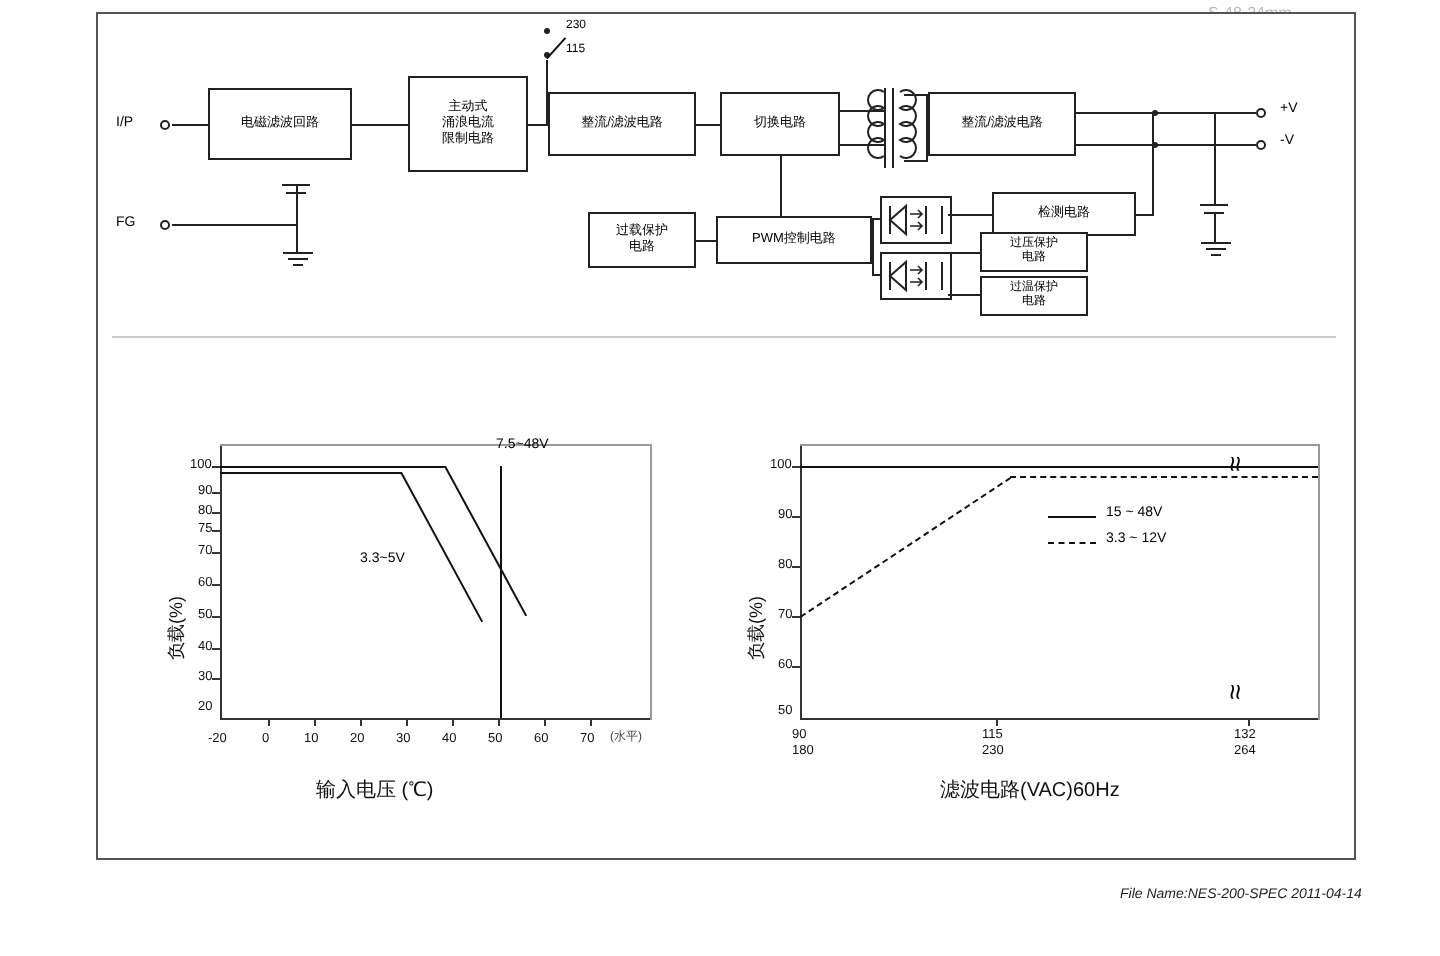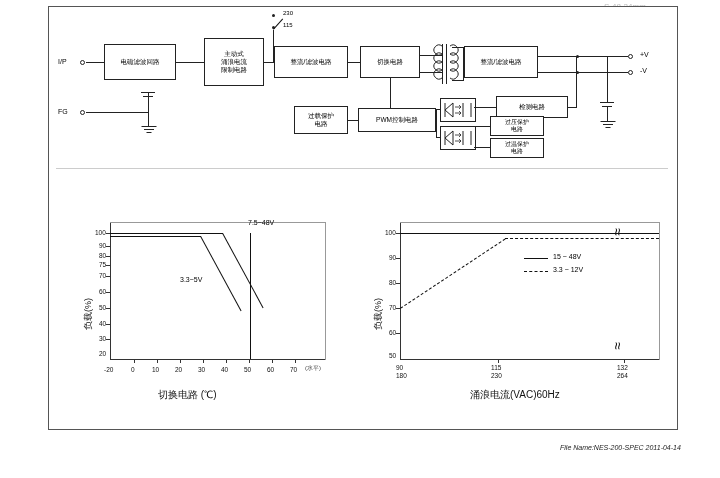--- a/index.html
+++ b/index.html
@@ -246,21 +246,21 @@
 
     <div class="curve" style="left:110px;top:236px;width:91px;"></div>
     <div class="curve" style="left:201px;top:236px;width:85px;transform:rotate(61.5deg);"></div>
 
     <div class="wire wv" style="left:250px;top:233px;height:126px;background:#111;"></div>
 
     <div class="legend-txt" style="left:248px;top:219px;">7.5~48V</div>
     <div class="legend-txt" style="left:180px;top:276px;">3.3~5V</div>
 
     <div class="y-title" style="left:82px;top:330px;">负载(%)</div>
-    <div class="ax-title" style="left:158px;top:388px;">切换电路 (℃)</div>
+    <div class="ax-title" style="left:158px;top:388px;">输入电压 (℃)</div>
   </div>
 
   <div>
     <div class="axis" style="left:400px;top:222px;width:1px;height:138px;"></div>
     <div class="axis" style="left:400px;top:359px;width:260px;height:1px;"></div>
     <div class="axis" style="left:659px;top:222px;width:1px;height:138px;background:#999;"></div>
     <div class="axis" style="left:400px;top:222px;width:260px;height:1px;background:#999;"></div>
 
     <div class="ax-lbl" style="left:385px;top:229px;">100</div>
     <div class="ax-lbl" style="left:389px;top:254px;">90</div>
@@ -292,18 +292,18 @@
 
     <div class="dashseg" style="left:400px;top:308px;width:126px;transform:rotate(-33.5deg);"></div>
     <div class="dashseg" style="left:505px;top:238px;width:154px;"></div>
 
     <div class="legend-line" style="left:524px;top:258px;width:24px;"></div>
     <div class="legend-txt" style="left:553px;top:253px;">15 ~ 48V</div>
     <div class="legend-dash" style="left:524px;top:271px;width:24px;"></div>
     <div class="legend-txt" style="left:553px;top:266px;">3.3 ~ 12V</div>
 
     <div class="y-title" style="left:372px;top:330px;">负载(%)</div>
-    <div class="ax-title" style="left:470px;top:388px;">涌浪电流(VAC)60Hz</div>
+    <div class="ax-title" style="left:470px;top:388px;">滤波电路(VAC)60Hz</div>
   </div>
 
   <div class="footer" style="left:560px;top:444px;">File Name:NES-200-SPEC  2011-04-14</div>
 
 </div>
 
 </body></html>

